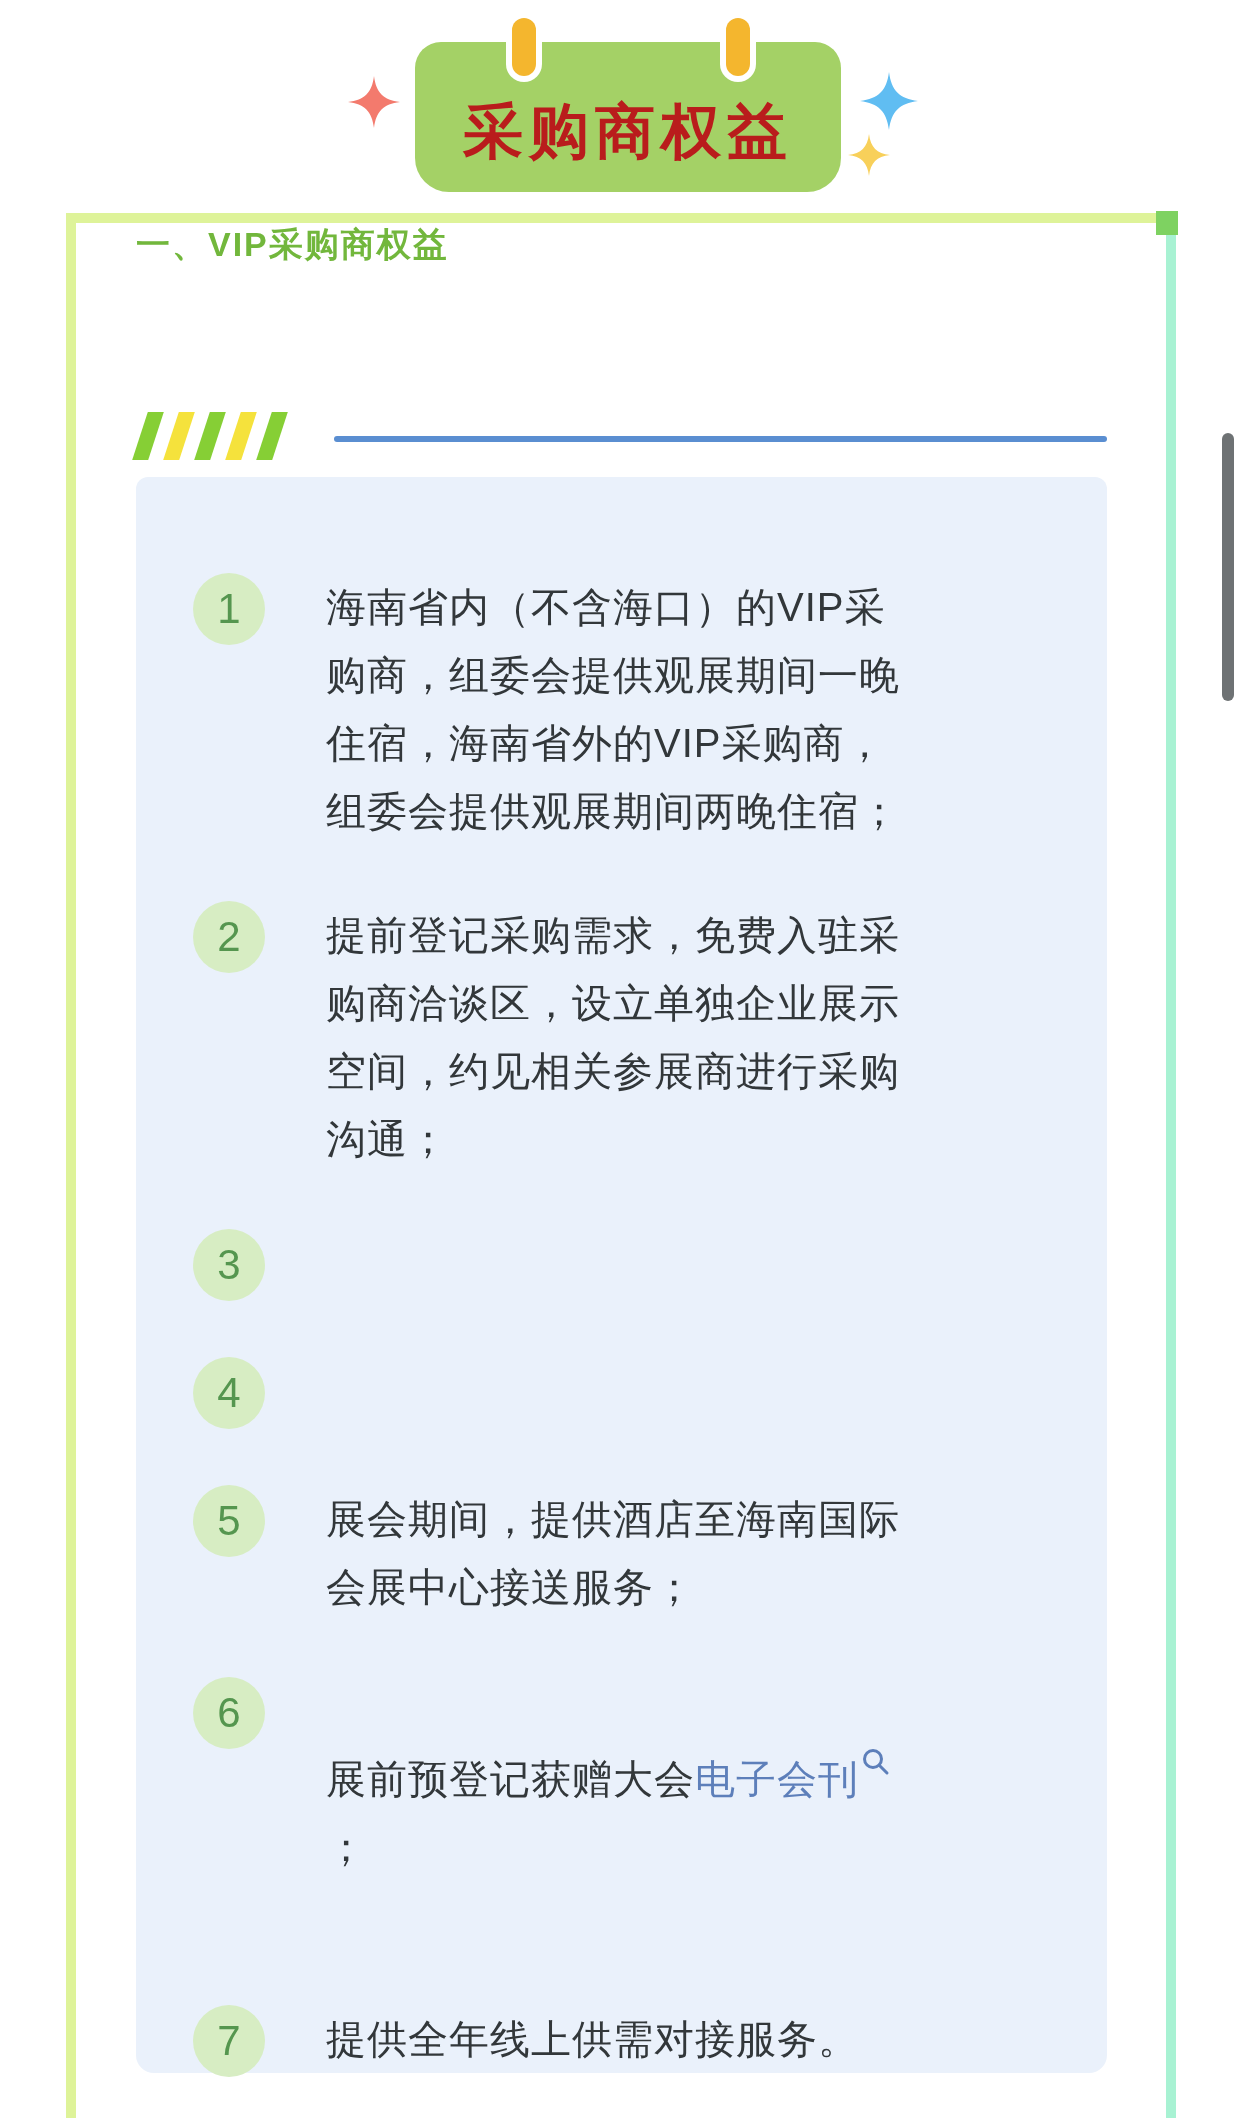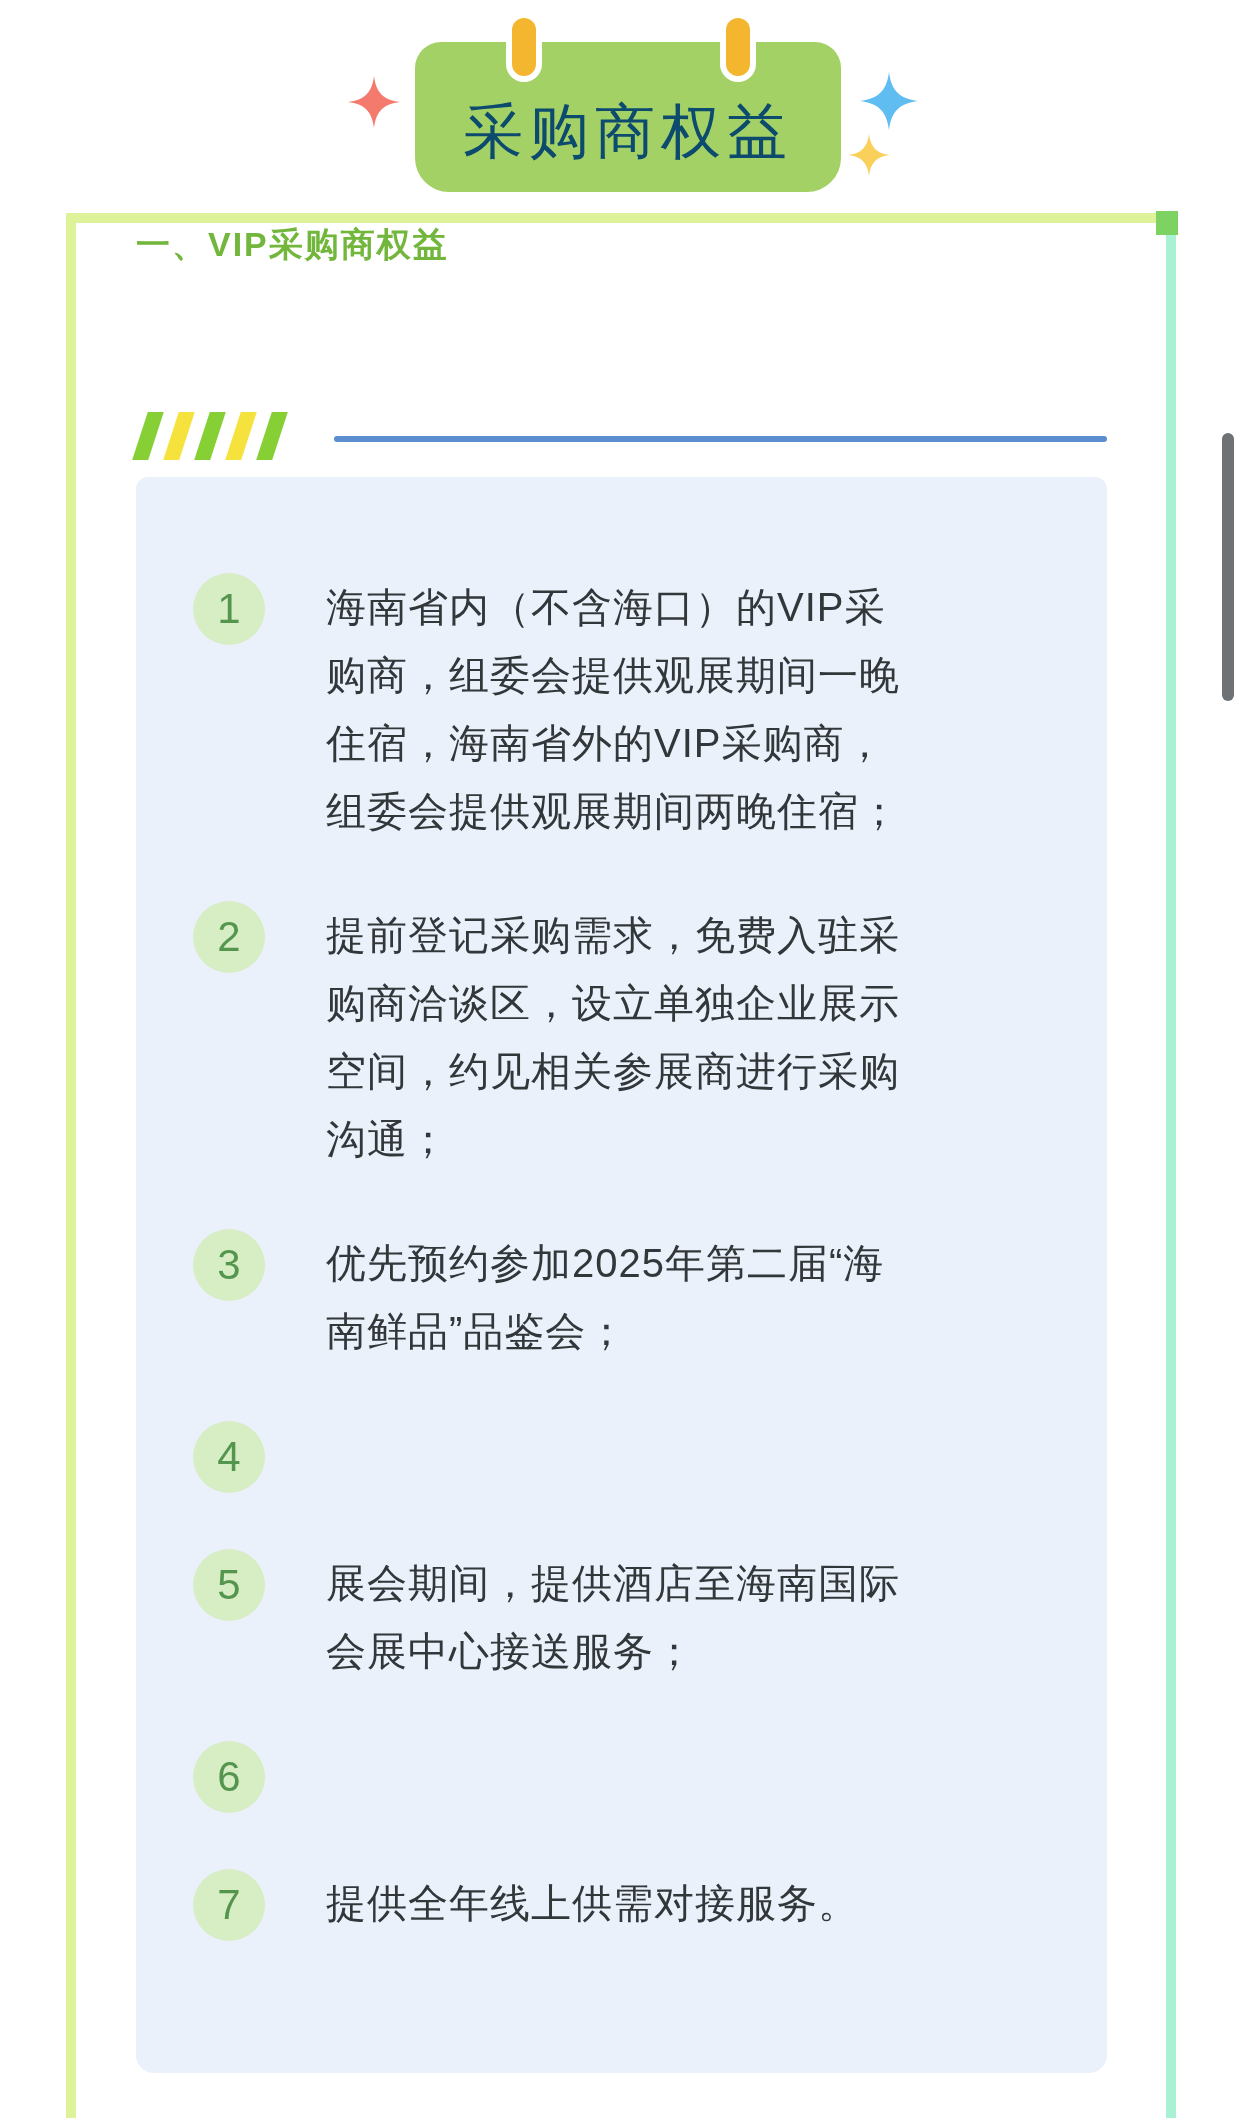--- a/index.html
+++ b/index.html
@@ -23,21 +23,21 @@
   }
   .pin.p1{left:512px;top:18px;}
   .pin.p2{left:726px;top:18px;}
   .banner{
     position:absolute;left:415px;top:42px;width:426px;height:150px;
     background:var(--banner);border-radius:26px 26px 34px 34px;z-index:2;
     display:flex;align-items:center;justify-content:center;
     box-sizing:border-box;padding-top:30px;
   }
   .banner-title{
-    color:#0c4a6e;font-size:60px;font-weight:normal;letter-spacing:6px;white-space:nowrap;
+    color:#b91c1c;font-size:60px;font-weight:bold;letter-spacing:6px;white-space:nowrap;
   }
   .sparkle{position:absolute;z-index:2;}
   .sparkle.red{left:348px;top:76px;width:52px;height:52px;}
   .sparkle.blue{left:860px;top:72px;width:58px;height:58px;}
   .sparkle.yellow{left:848px;top:134px;width:42px;height:42px;}
   
   .bar{position:absolute;z-index:1;}
   .bar.top{left:66px;top:213px;width:1091px;height:10px;background:var(--border_lime);}
   .bar.left{left:66px;top:213px;width:10px;height:1905px;background:var(--border_lime);}
   .bar.right{left:1166px;top:233px;width:10px;height:1885px;background:var(--border_mint);}
@@ -125,36 +125,40 @@
   <div class="item">
     <div class="badge">2</div>
     <div class="itext">提前登记采购需求，免费入驻采
 购商洽谈区，设立单独企业展示
 空间，约见相关参展商进行采购
 沟通；</div>
   </div>
 
   <div class="item">
     <div class="badge">3</div>
-    <div class="itext">优先预约参加2025年第二届“海
-南鲜品”品鉴会；</div>
   </div>
 
   <div class="item">
     <div class="badge">4</div>
   </div>
 
   <div class="item">
     <div class="badge">5</div>
     <div class="itext">展会期间，提供酒店至海南国际
 会展中心接送服务；</div>
   </div>
 
   <div class="item">
     <div class="badge">6</div>
+    <div class="itext">
+      <span>展前预登记获赠大会</span><a href="#">电子会刊</a><span class="search-sup"><svg width="30" height="30" viewBox="0 0 30 30">
+            <circle cx="12" cy="12" r="8.5" fill="none" stroke="#5d7fba" stroke-width="3"></circle>
+            <line x1="18.5" y1="18.5" x2="26" y2="26" stroke="#5d7fba" stroke-width="3" stroke-linecap="round"></line>
+          </svg></span><span class="suffix">；</span>
+    </div>
   </div>
 
   <div class="item">
     <div class="badge">7</div>
     <div class="itext">提供全年线上供需对接服务。</div>
   </div>
 
 </div>
 
 <div class="scrollbar-thumb"></div>

